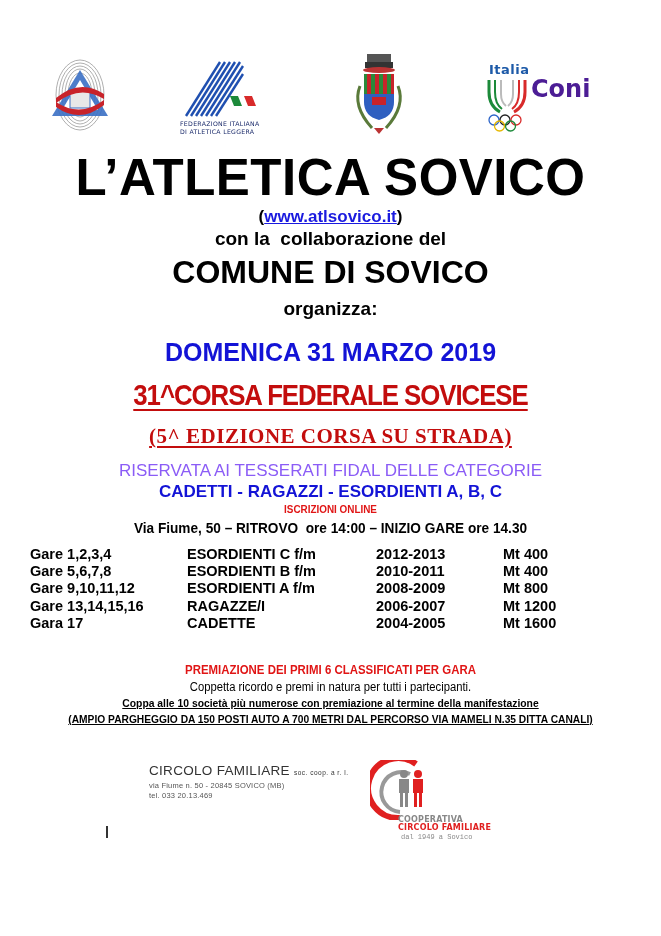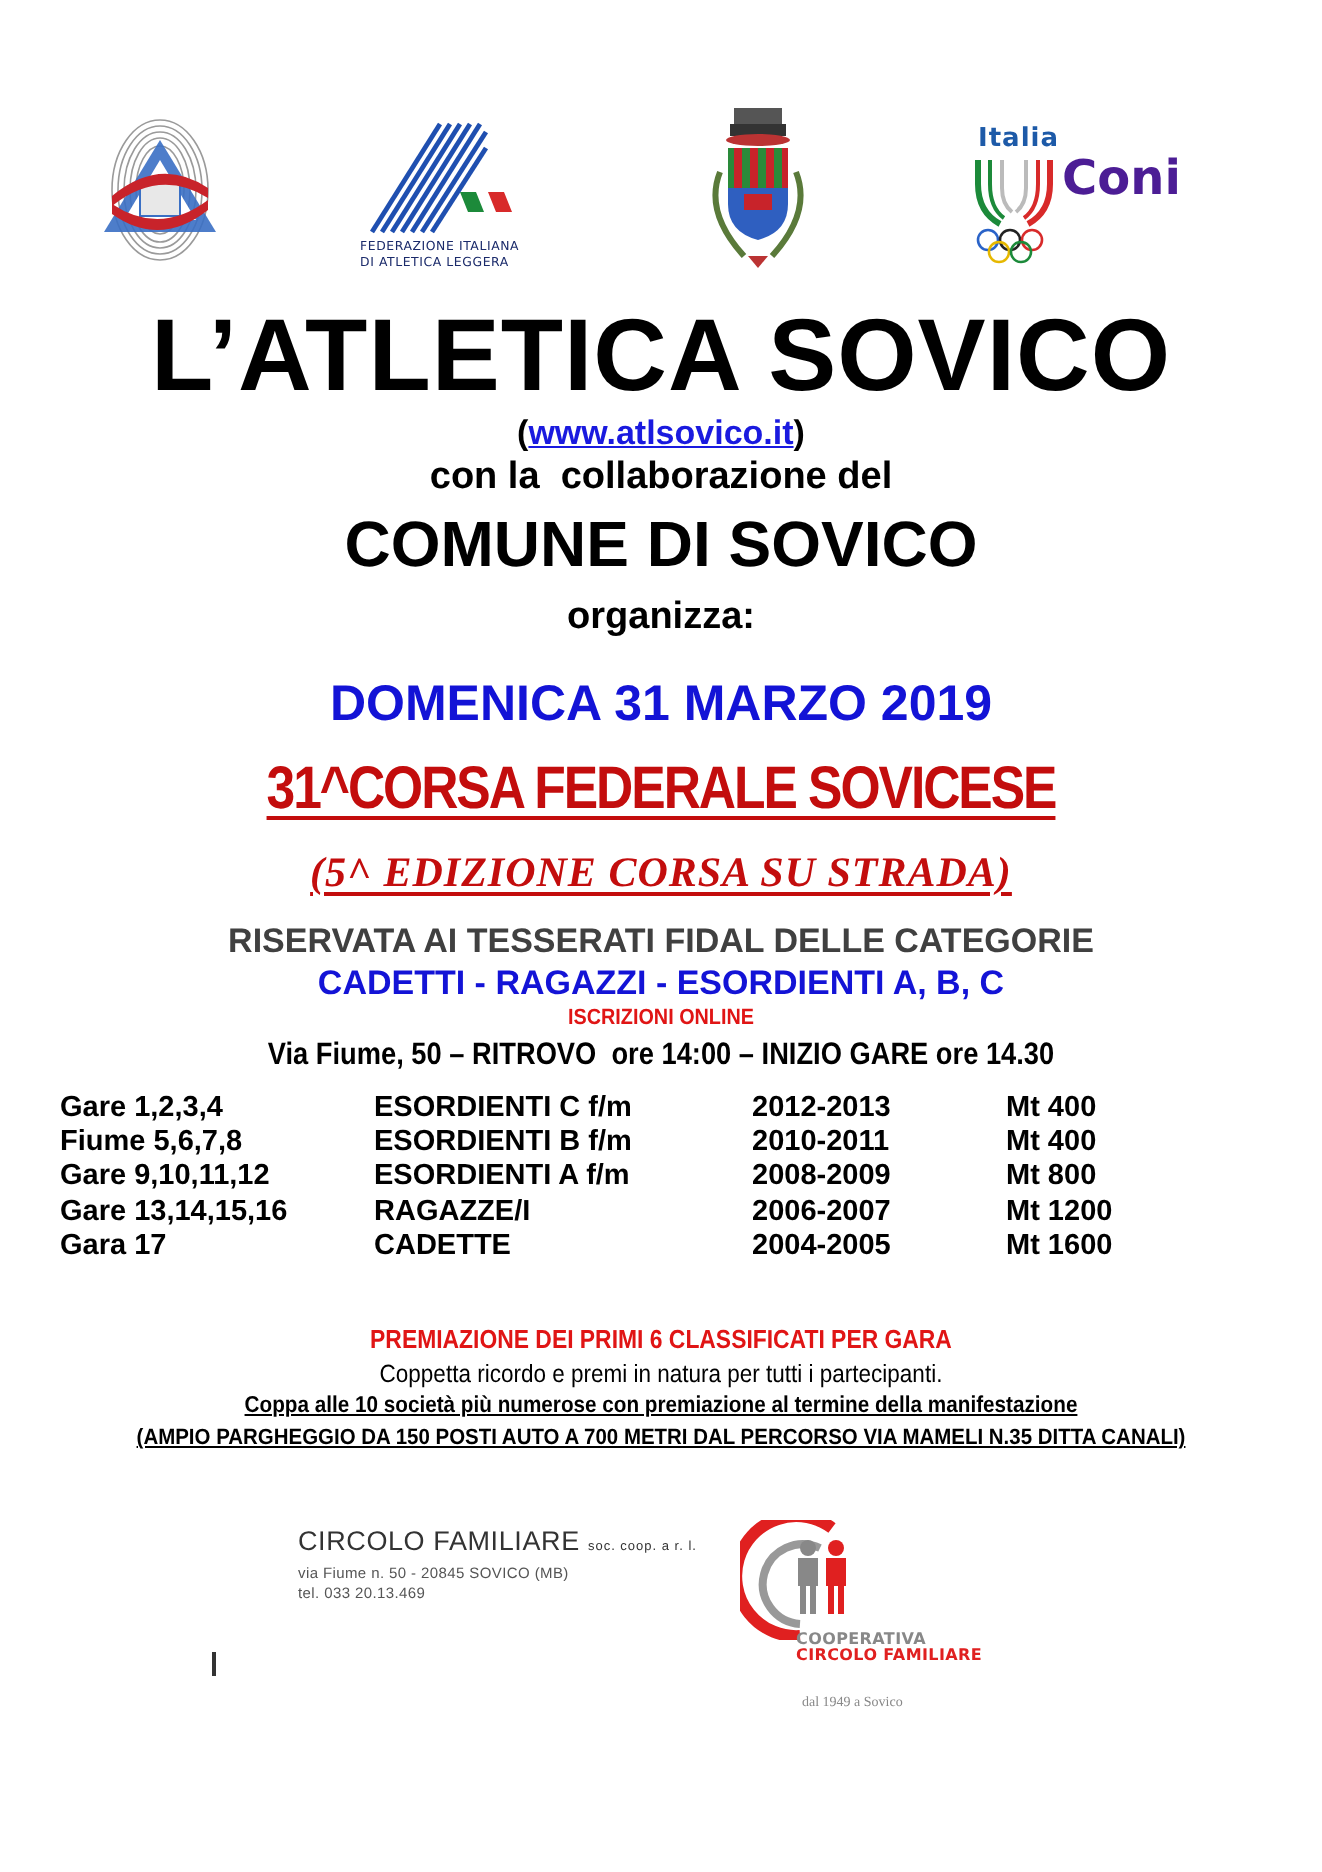--- a/index.html
+++ b/index.html
@@ -26,23 +26,23 @@
     #website-line a { color: #1a1adf; text-decoration: underline; }
     #collab-line { top: 228px; font-size: 19px; font-weight: bold; line-height: 22px; }
     #comune-line { top: 253px; font-size: 32px; font-weight: bold; line-height: 38px; }
     #organizza-line { top: 298px; font-size: 19px; font-weight: bold; line-height: 22px; }
 
     #date-line { top: 337px; font-size: 25px; font-weight: bold; line-height: 30px; color: #1313d6; }
     #race-title { top: 377px; font-size: 30px; font-weight: bold; line-height: 36px; color: #c30d0d;
       font-family: "Liberation Sans", sans-serif; letter-spacing: -1.2px; transform: scaleX(0.86); transform-origin: center; }
     #race-title span { text-decoration: underline; text-decoration-thickness: 2px; text-underline-offset: 4px; }
     #edition-line { top: 423px; font-size: 21px; font-weight: bold; line-height: 26px; color: #c30d0d; font-family: "Liberation Serif", serif; letter-spacing: 0.5px; }
-    #edition-line span { text-decoration: underline; text-decoration-thickness: 2px; text-underline-offset: 3px; font-style: italic; }
-
-    #reserved-1 { top: 461px; font-size: 17px; font-weight: bold; line-height: 20px; color: #404040; }
+    #edition-line span { text-decoration: underline; text-decoration-thickness: 2px; text-underline-offset: 3px; }
+
+    #reserved-1 { top: 461px; font-size: 17px; font-weight: normal; line-height: 20px; color: #8b5cf6; }
     #reserved-2 { top: 482px; font-size: 17px; font-weight: bold; line-height: 20px; color: #1313d6; }
     #iscrizioni { top: 503px; font-size: 11px; font-weight: bold; line-height: 13px; color: #e01515; transform: scaleX(0.9); }
     #ritrovo { top: 518px; font-size: 15.5px; font-weight: bold; line-height: 20px; transform: scaleX(0.88); }
 
     
     #races-table { position: absolute; left: 30px; top: 546px; border-collapse: collapse; }
     #races-table td { font-size: 14.5px; font-weight: bold; line-height: 17px; padding: 0; height: 17.2px; white-space: nowrap; }
     #races-table td.c0 { width: 157px; }
     #races-table td.c1 { width: 189px; }
     #races-table td.c2 { width: 127px; }
@@ -57,21 +57,21 @@
 
     
     #sponsor-block { position: absolute; left: 149px; top: 763px; width: 220px; }
     .sp-name { font-size: 13.5px; line-height: 16px; color: #333; letter-spacing: 0.3px; }
     .sp-name small { font-size: 6.5px; letter-spacing: 0.5px; }
     .sp-line { font-size: 7.5px; line-height: 10px; color: #555; letter-spacing: 0.2px; }
 
     #coop-logo { position: absolute; left: 370px; top: 760px; width: 160px; height: 90px; }
     .coop-t1 { position: absolute; left: 28px; top: 55px; font-size: 8px; font-weight: bold; color: #888; font-family: "DejaVu Sans", sans-serif; letter-spacing: 0.2px; line-height: 9px; }
     .coop-t2 { position: absolute; left: 28px; top: 63px; font-size: 8px; font-weight: bold; color: #e02020; font-family: "DejaVu Sans", sans-serif; letter-spacing: 0.2px; line-height: 9px; }
-    .coop-t3 { position: absolute; left: 31px; top: 73px; font-size: 7px; color: #888; font-family: Liberation Serif, serif; line-height: 9px; margin-top: 14px; }
+    .coop-t3 { position: absolute; left: 31px; top: 73px; font-size: 7px; color: #888; font-family: Liberation Mono, monospace; line-height: 9px; }
 
     #cursor-mark { position: absolute; left: 106px; top: 826px; width: 1.5px; height: 12px; background: #333; }
   </style>
 </head>
 <body>
 
 <div class="logo" id="logo-atl">
   <svg width="72" height="74" viewBox="0 0 72 74">
     <g stroke="#9a9a9a" stroke-width="0.8" fill="none">
       <ellipse cx="36" cy="37" rx="24" ry="35"></ellipse>
@@ -165,21 +165,21 @@
 
 <table id="races-table">
   <tbody>
     <tr>
       <td class="c0">Gare 1,2,3,4</td>
       <td class="c1">ESORDIENTI C f/m</td>
       <td class="c2">2012-2013</td>
       <td class="c3">Mt 400</td>
     </tr>
     <tr>
-      <td class="c0">Fiume 5,6,7,8</td>
+      <td class="c0">Gare 5,6,7,8</td>
       <td class="c1">ESORDIENTI B f/m</td>
       <td class="c2">2010-2011</td>
       <td class="c3">Mt 400</td>
     </tr>
     <tr>
       <td class="c0">Gare 9,10,11,12</td>
       <td class="c1">ESORDIENTI A f/m</td>
       <td class="c2">2008-2009</td>
       <td class="c3">Mt 800</td>
     </tr>

